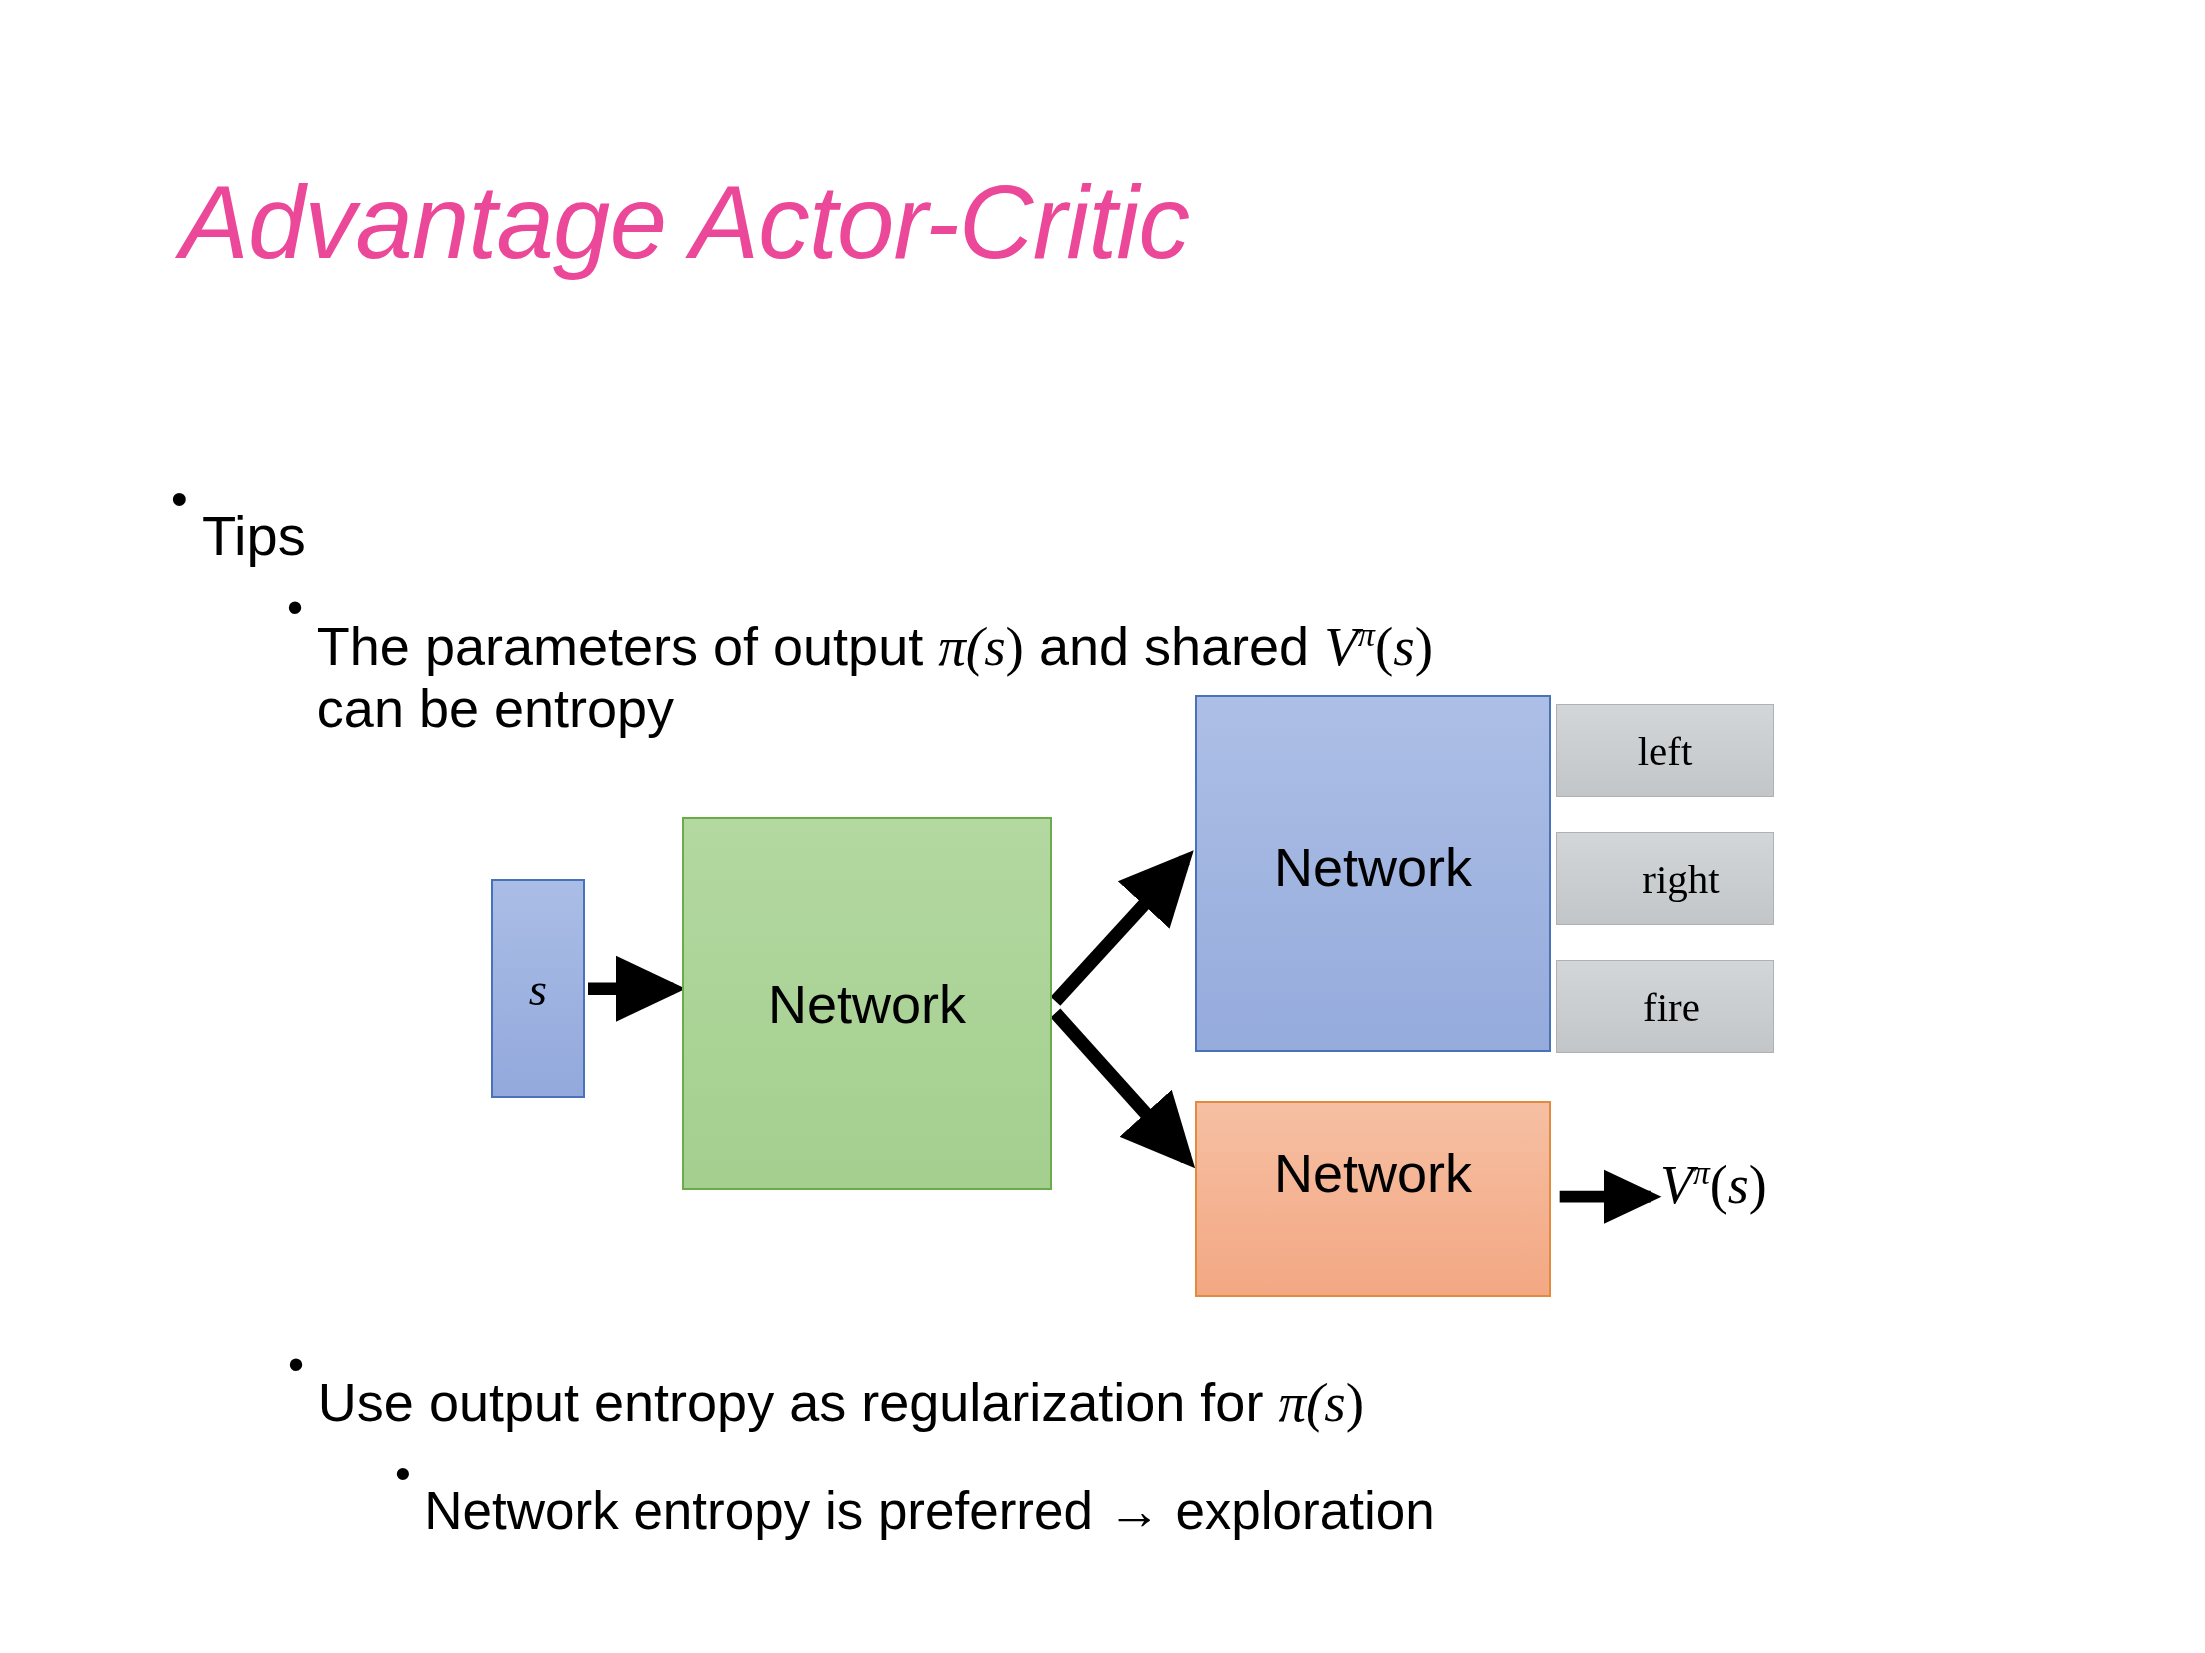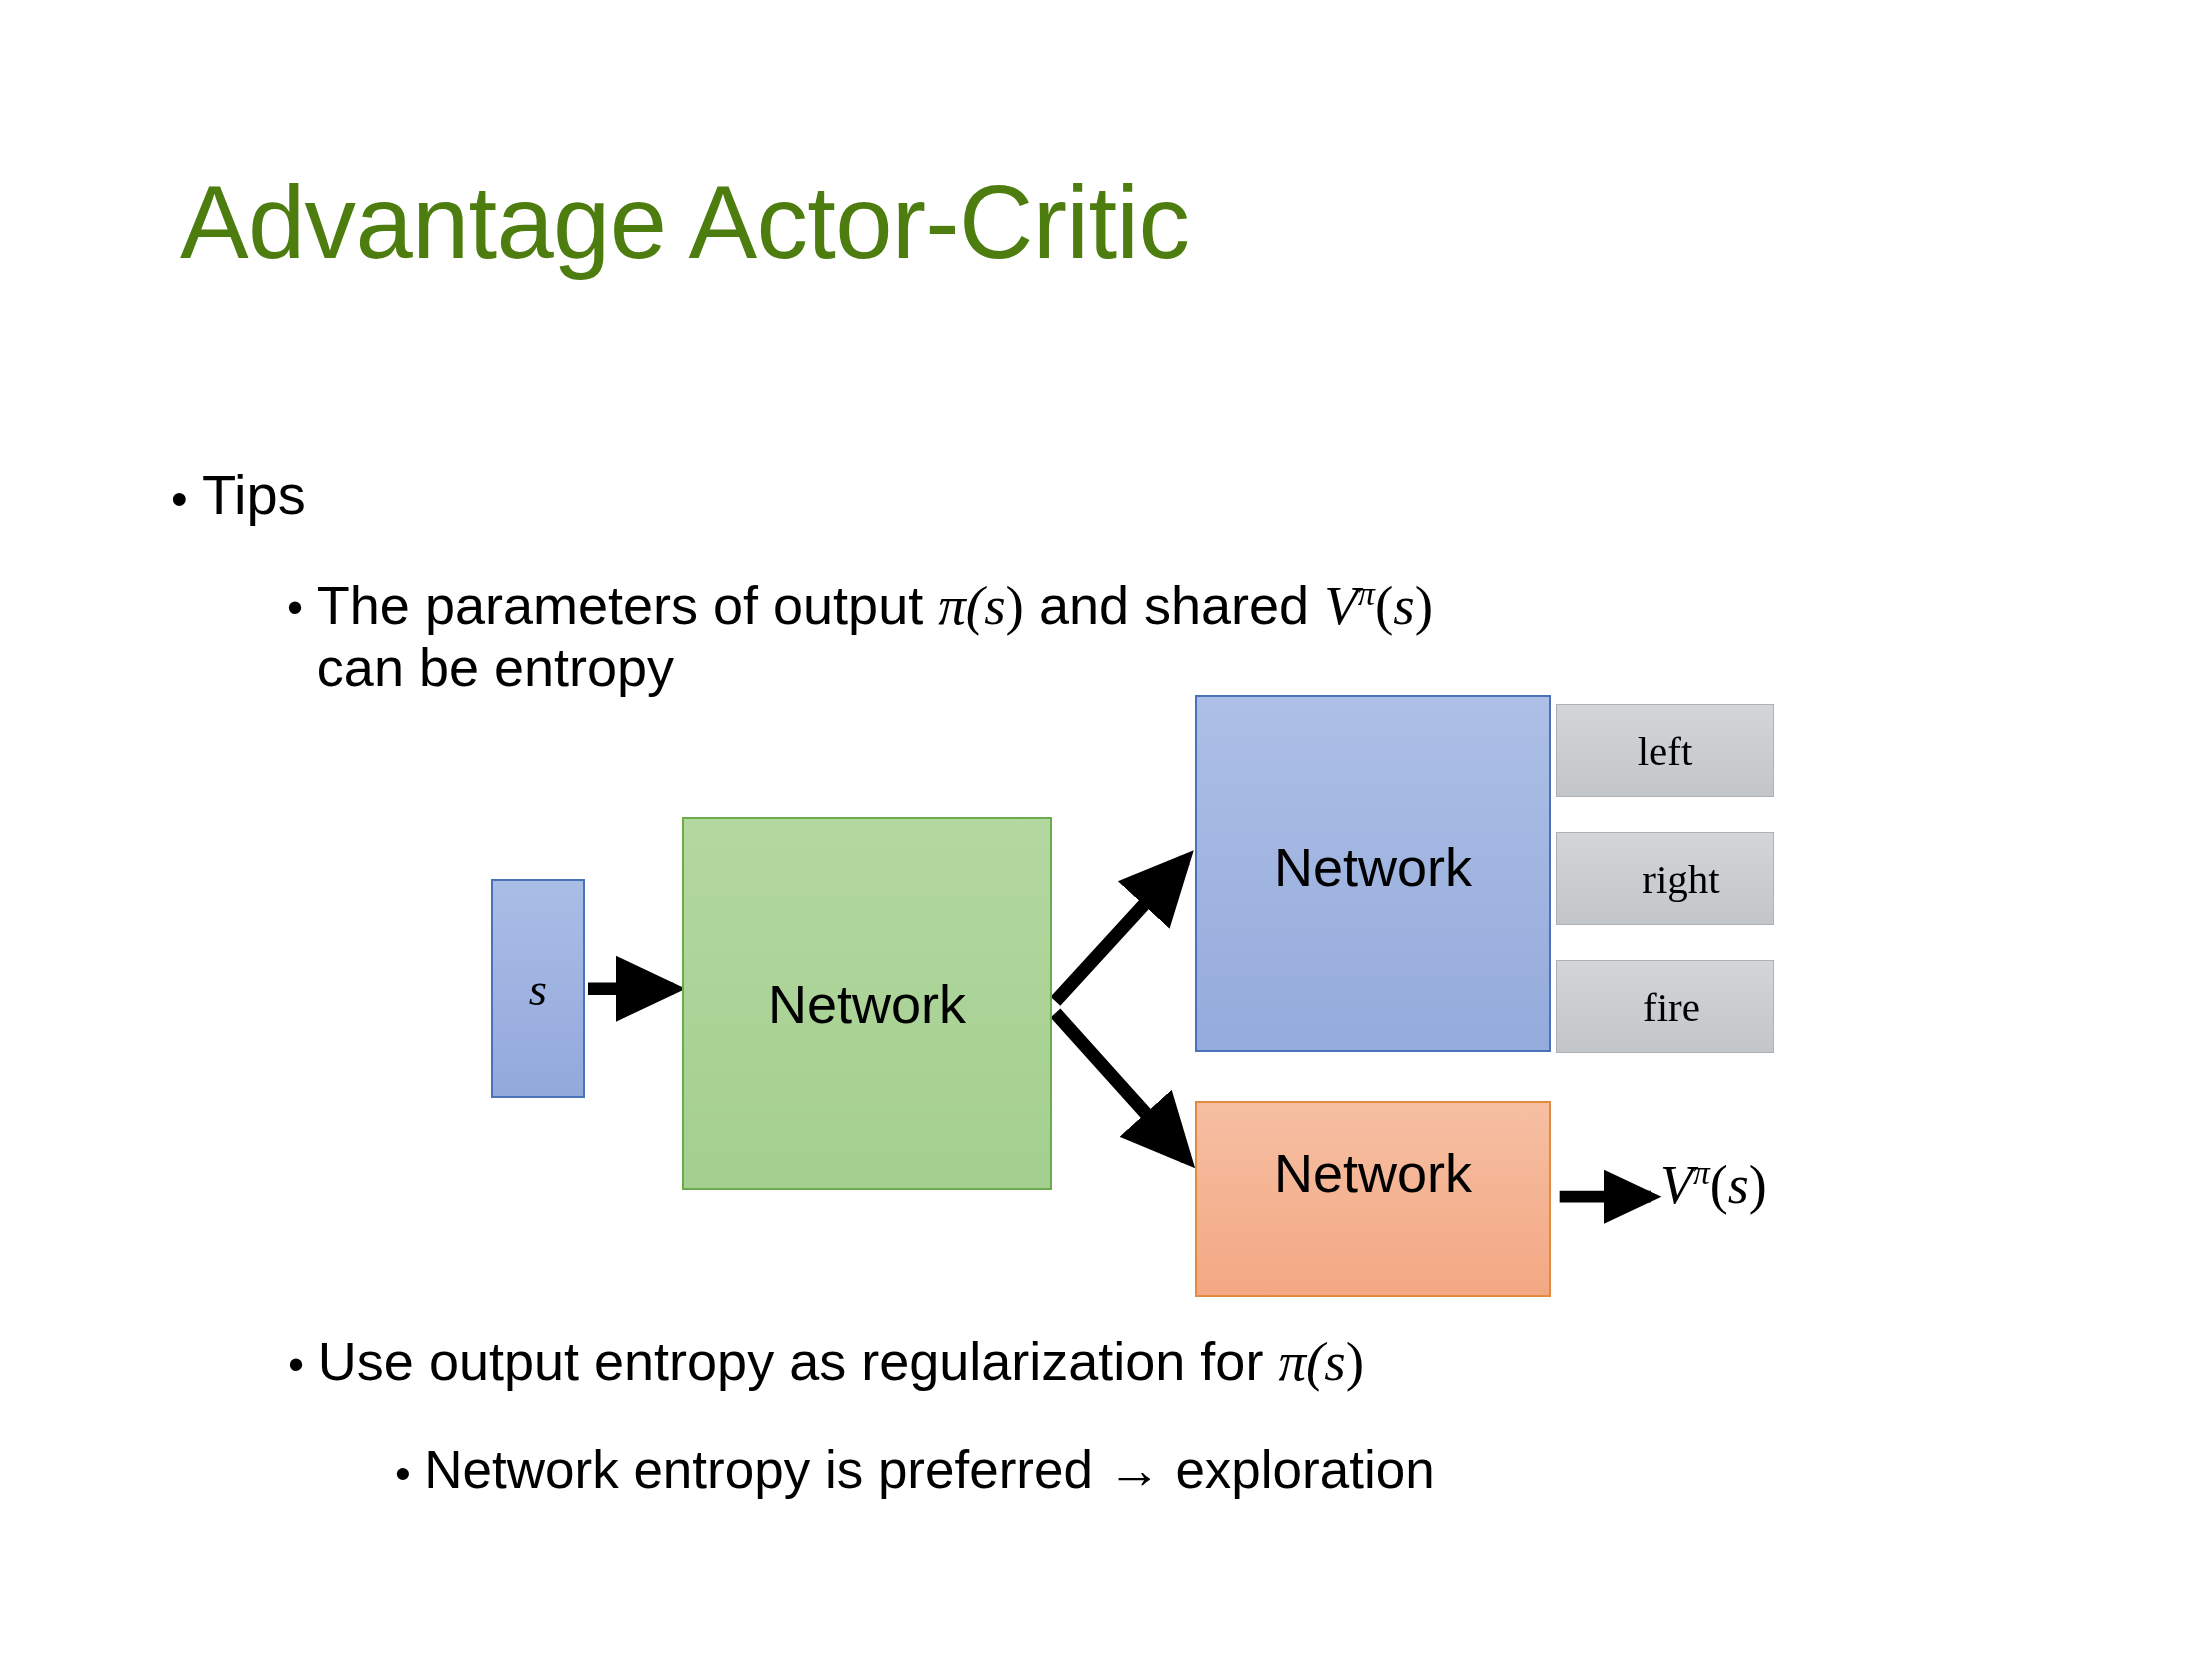--- a/index.html
+++ b/index.html
@@ -27,41 +27,43 @@
   
   .slide-title {
     position: absolute;
     left: 180px;
     top: 171px;
     width: 1838px;
     font-size: 103px;
     line-height: 1.0;
     font-weight: 400;
     letter-spacing: -0.7px;
-    color: #4d7c0f;
+    color: #ec4899;
     white-space: nowrap;
+    font-style: italic;
   }
 
   
   .bullet {
     position: absolute;
     display: flex;
     align-items: flex-start;
     color: #000000;
   }
   .bullet .dot {
     flex: 0 0 auto;
     font-size: 0.85em;
     line-height: 1;
     margin-right: 0.30em;
     position: relative;
     top: 0.22em;
   }
   .bullet .txt {
     flex: 1 1 auto;
+    margin-top: 41px;
   }
 
   .b-tips {
     left: 171px;
     top: 465px;
     font-size: 56px;
     line-height: 1.06;
     width: 1176px;
   }
 

